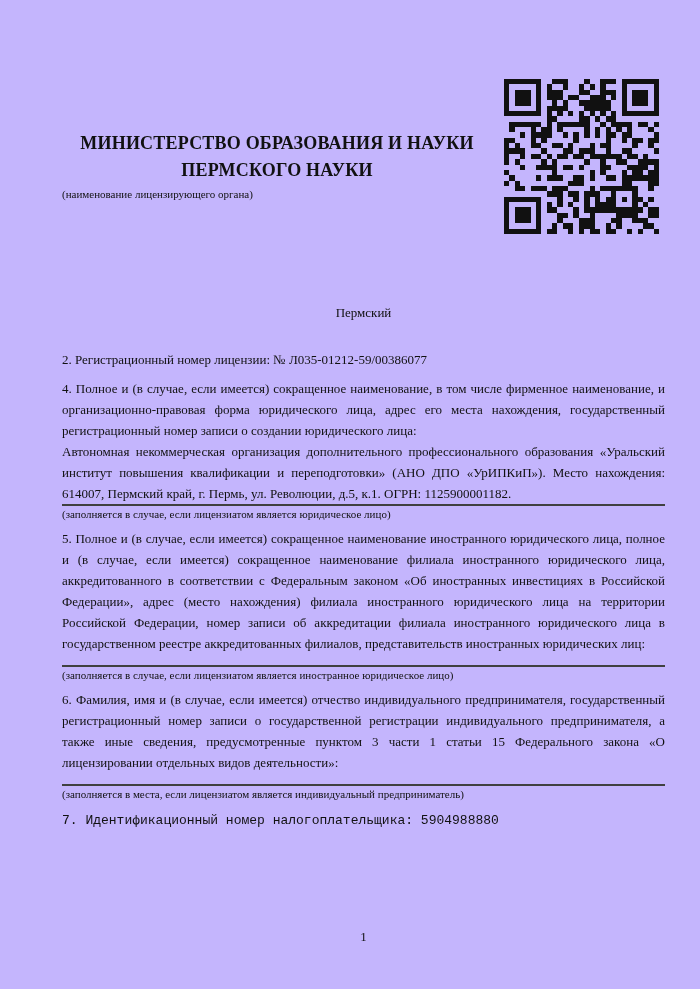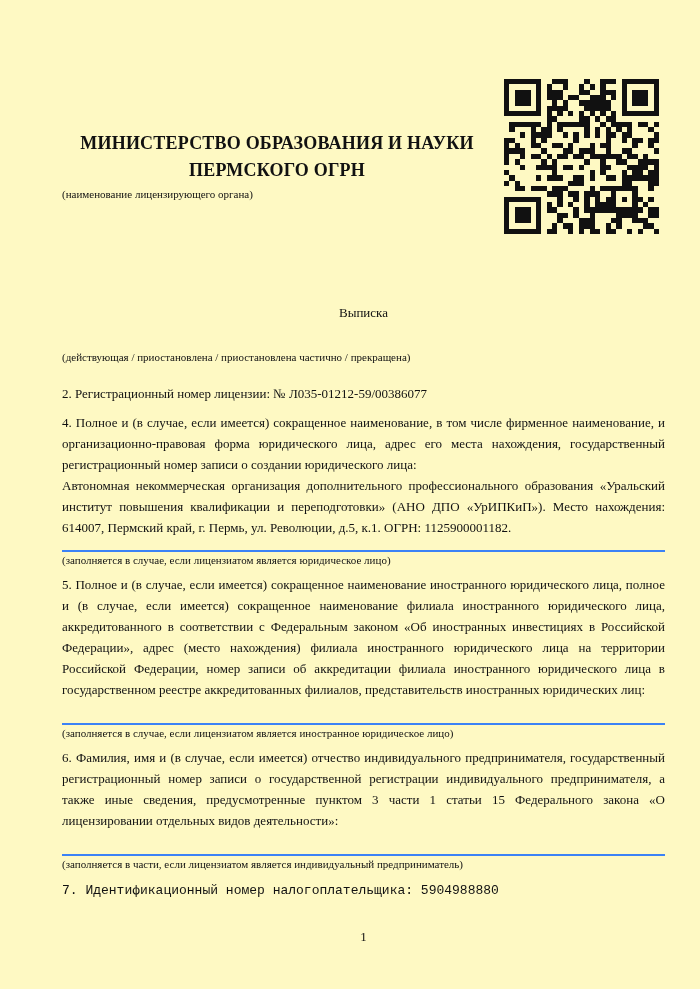--- a/index.html
+++ b/index.html
@@ -1,21 +1,21 @@
 <!DOCTYPE html>
 <html lang="ru"><head>
 <meta charset="utf-8">
 <style>
   * { margin:0; padding:0; box-sizing:border-box; }
   html,body { background:#e8e8e8; }
   .page {
     position:relative;
     width:700px; height:989px;
     margin:0 auto;
-    background:#fef9c3;
+    background:#c4b5fd;
     color:#111111;
     font-family:"Liberation Serif","DejaVu Serif",serif;
     font-size:13px;
     line-height:21px;
     overflow:hidden;
   }
   
   .qr {
     position:absolute; top:79px; left:504px;
     width:155px; height:155px;
@@ -51,22 +51,21 @@
 
   .mt-i1 { margin-top:26px; }
   .mt-i2 { margin-top:18px; }
   .mt-i3 { margin-top:12px; }
   .mt-i4 { margin-top:8px;  }
   .mt-i5 { margin-top:6px;  }
   .mt-i6 { margin-top:6px;  }
   .mt-i7 { margin-top:8px;font-family:Liberation Mono, monospace;  }
 
   .fill-rule {
-    border-top:2px solid #3b82f6;
-    margin-top:12px;
+    border-top:2px solid #404040;
   }
   .spacer-line { height:11px; }
 
   .footer {
     position:absolute; top:926px; left:62px; width:603px;
     text-align:center;
   }
 </style>
 </head>
 <body>
@@ -498,53 +497,52 @@
         <rect x="19" y="28" width="1" height="1"></rect>
         <rect x="20" y="28" width="1" height="1"></rect>
         <rect x="23" y="28" width="1" height="1"></rect>
         <rect x="25" y="28" width="1" height="1"></rect>
         <rect x="28" y="28" width="1" height="1"></rect>
       </svg>
   </div>
 
   <div class="header-block">
     <div class="org-name">МИНИСТЕРСТВО ОБРАЗОВАНИЯ И НАУКИ</div>
-    <div class="org-name">ПЕРМСКОГО ОГРН</div>
+    <div class="org-name">ПЕРМСКОГО НАУКИ</div>
     <div class="small-caption">(наименование лицензирующего органа)</div>
   </div>
 
   <div class="content">
 
     <div class="doc-title">
-      <div>Выписка</div>
+      <div>Пермский</div>
     </div>
 
     <div class="line-item mt-i1">
-      <div class="small-caption">(действующая / приостановлена / приостановлена частично / прекращена)</div>
     </div>
 
     <div class="line-item mt-i2">2. Регистрационный номер лицензии: № Л035-01212-59/00386077</div>
 
 
     <div class="line-item mt-i4">
       <div class="justified">4. Полное и (в случае, если имеется) сокращенное наименование, в том числе фирменное наименование, и организационно-правовая форма юридического лица, адрес его места нахождения, государственный регистрационный номер записи о создании юридического лица:</div>
       <div class="justified">Автономная некоммерческая организация дополнительного профессионального образования «Уральский институт повышения квалификации и переподготовки» (АНО ДПО «УрИПКиП»). Место нахождения: 614007, Пермский край, г. Пермь, ул. Революции, д.5, к.1. ОГРН: 1125900001182.</div>
       <div class="fill-rule small-caption">(заполняется в случае, если лицензиатом является юридическое лицо)</div>
     </div>
 
     <div class="line-item mt-i5">
       <div class="justified">5. Полное и (в случае, если имеется) сокращенное наименование иностранного юридического лица, полное и (в случае, если имеется) сокращенное наименование филиала иностранного юридического лица, аккредитованного в соответствии с Федеральным законом «Об иностранных инвестициях в Российской Федерации», адрес (место нахождения) филиала иностранного юридического лица на территории Российской Федерации, номер записи об аккредитации филиала иностранного юридического лица в государственном реестре аккредитованных филиалов, представительств иностранных юридических лиц:</div>
       <div class="spacer-line"></div>
       <div class="fill-rule small-caption">(заполняется в случае, если лицензиатом является иностранное юридическое лицо)</div>
     </div>
 
     <div class="line-item mt-i6">
       <div class="justified">6. Фамилия, имя и (в случае, если имеется) отчество индивидуального предпринимателя, государственный регистрационный номер записи о государственной регистрации индивидуального предпринимателя, а также иные сведения, предусмотренные пунктом 3 части 1 статьи 15 Федерального закона «О лицензировании отдельных видов деятельности»:</div>
       <div class="spacer-line"></div>
-      <div class="fill-rule small-caption">(заполняется в части, если лицензиатом является индивидуальный предприниматель)</div>
+      <div class="fill-rule small-caption">(заполняется в места, если лицензиатом является индивидуальный предприниматель)</div>
     </div>
 
     <div class="line-item mt-i7">7. Идентификационный номер налогоплательщика: 5904988880</div>
 
   </div>
 
   <div class="footer">1</div>
 
 </div>
 

